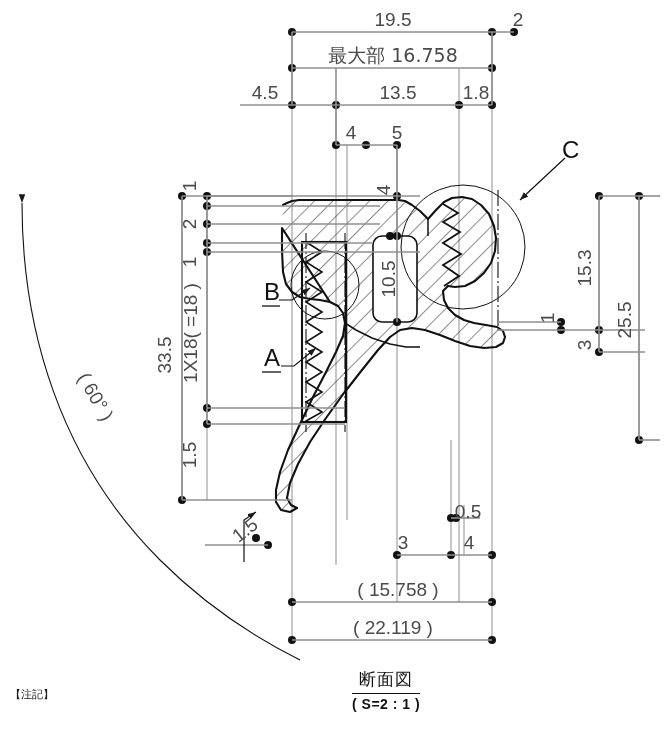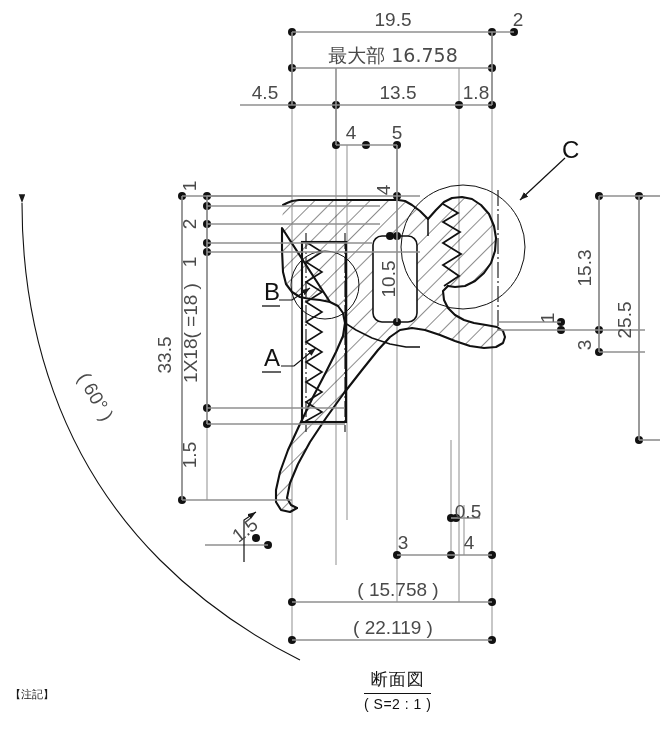--- a/index.html
+++ b/index.html
@@ -10,29 +10,29 @@
   }
   #sheet{position:absolute;left:0;top:0;width:598px;height:734px;}
   svg{display:block;}
   .notes{
     position:absolute;left:10px;top:652px;
     font-family:"DejaVu Sans","Liberation Sans",sans-serif;
     font-size:11px;line-height:17px;color:#1a1a1a;white-space:pre;
   }
   .notes .n-head{display:block;}
   .titleblock{
-    position:absolute;left:352px;top:668px;text-align:center;margin-left:12px;
+    position:absolute;left:352px;top:668px;text-align:center;
   }
   .titleblock .t-main{
     font-family:"DejaVu Sans","Liberation Sans",sans-serif;
     font-size:17px;letter-spacing:1px;color:#111;
     border-bottom:1.3px solid #111;padding:0 4px 2px 4px;display:block;
   }
   .titleblock .t-scale{
-    font-size:14px;color:#111;display:block;padding-top:2px;letter-spacing:0.5px;
+    font-size:14px;color:#111;display:block;padding-top:2px;letter-spacing:0.5px;font-weight:bold;
   }
 </style>
 </head>
 <body>
 
 <div id="sheet">
 <svg width="668" height="734" viewBox="0 0 668 734" shape-rendering="geometricPrecision">
 
   <defs>
     <pattern id="hatch" width="13" height="13" patternTransform="rotate(45)" patternUnits="userSpaceOnUse">

